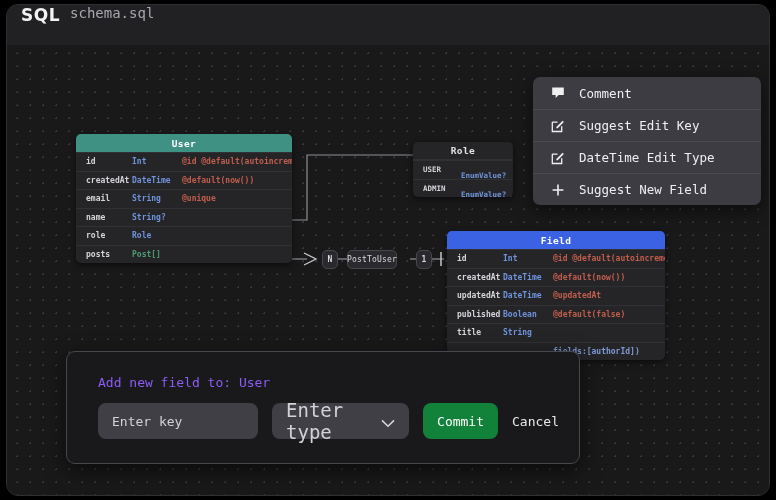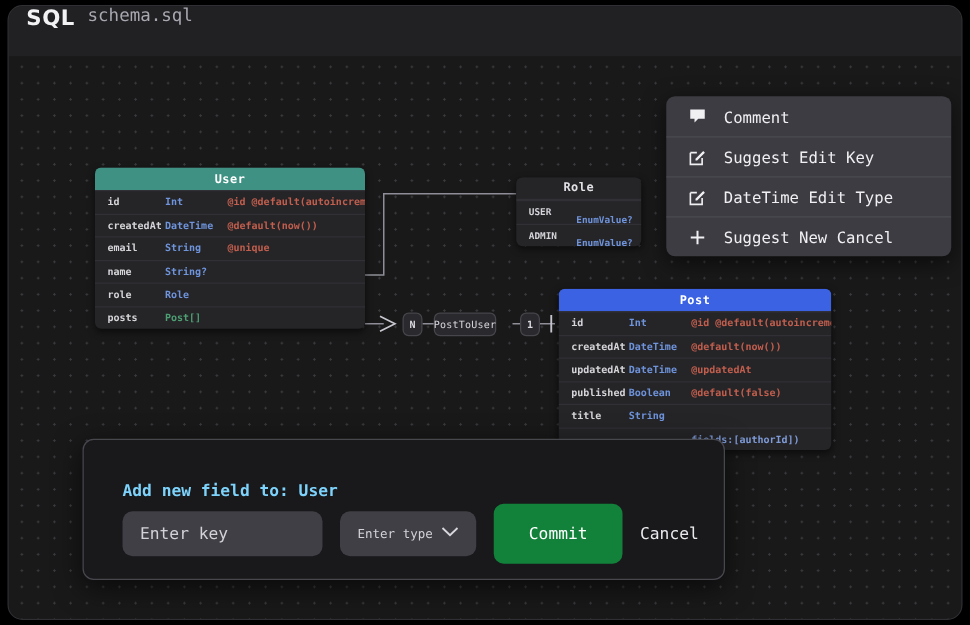--- a/index.html
+++ b/index.html
@@ -138,23 +138,23 @@
   #dialog{
     position:absolute;
     left:59px; top:306px; width:514px; height:113px;
     background:#19191b;
     border:1px solid #47474e;
     border-radius:9px;
     box-shadow:0 6px 22px rgba(0,0,0,.6);
     z-index:25;
   }
   #dialog .dtitle{
-    position:absolute; left:31px; top:34px;
-    font-family:"DejaVu Sans Mono", monospace;
-    font-size:13px; color:#7dd3fc;font-weight:bold;
+    position:absolute; left:31px; top:23px;
+    font-family:"DejaVu Sans Mono", monospace;
+    font-size:13px; color:#8b5cf6;
   }
   #dialog .drow{
     position:absolute; left:31px; top:51px; right:20px;
     display:flex; align-items:center; gap:14px;
   }
   .dinput{
     width:160px; height:36px;
     background:#3f3f45; border:none; border-radius:8px;
     color:#e9e9ee;
     font-family:"DejaVu Sans Mono", monospace;
@@ -163,29 +163,29 @@
     outline:none;
   }
   .dinput::placeholder{ color:#d2d2d8; }
   .dselect{
     position:relative;
     width:168px; height:36px;
     background:#3f3f45; border-radius:8px;
     display:flex; align-items:center;
     padding:0 14px;
     font-family:"DejaVu Sans Mono", monospace;
-    font-size:10px; color:#d2d2d8;
+    font-size:19px; color:#d2d2d8;
   }
   .dselect .chev{
     position:absolute; right:14px; top:50%;
     transform:translateY(-50%);
     color:#d7d7dd;
   }
   .dbtn{
-    height:48px; padding:0 28px;
+    height:36px; padding:0 14px;
     background:#12823b; border:none; border-radius:8px;
     color:#ffffff;
     font-family:"DejaVu Sans Mono", monospace;
     font-size:13px;
     cursor:pointer;
   }
   .dcancel{
     font-family:"DejaVu Sans Mono", monospace;
     font-size:13px; color:#e9e9ee;
     cursor:pointer;
@@ -257,21 +257,21 @@
           <span class="c-key">USER</span>
           <span class="c-type">EnumValue?</span>
         </div>
         <div class="trow">
           <span class="c-key">ADMIN</span>
           <span class="c-type">EnumValue?</span>
         </div>
       </div>
 
       <div class="ertable" id="tbl-post">
-        <div class="thead">Post</div>
+        <div class="thead">Field</div>
         <div class="trow">
           <span class="c-key">id</span>
           <span class="c-type">Int</span>
           <span class="c-attr">@id @default(autoincrement())</span>
         </div>
         <div class="trow">
           <span class="c-key">createdAt</span>
           <span class="c-type">DateTime</span>
           <span class="c-attr">@default(now())</span>
         </div>
@@ -327,21 +327,21 @@
             </svg>
           </span>
           <span>DateTime Edit Type</span>
         </div>
         <div class="mi">
           <span class="ic">
             <svg width="14" height="14" viewBox="0 0 14 14">
               <path d="M7 1.6v10.8M1.6 7h10.8" stroke="#f0f0f3" stroke-width="1.6"></path>
             </svg>
           </span>
-          <span>Suggest New Cancel</span>
+          <span>Suggest New Field</span>
         </div>
       </div>
 
       <div id="dialog">
         <div class="dtitle">Add new field to: User</div>
         <div class="drow">
           <input class="dinput" type="text" placeholder="Enter key" style="">
           <div class="dselect">
             <span>Enter type</span>
             <span class="chev">

